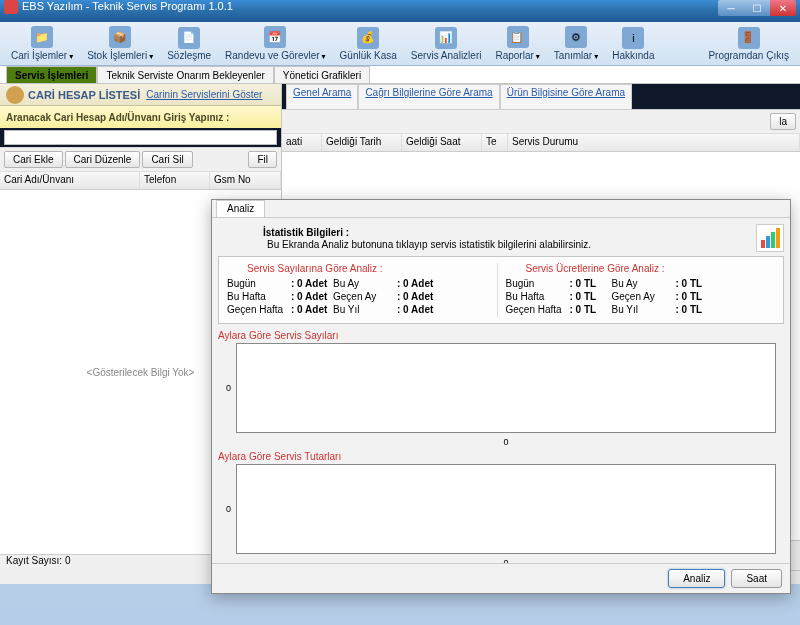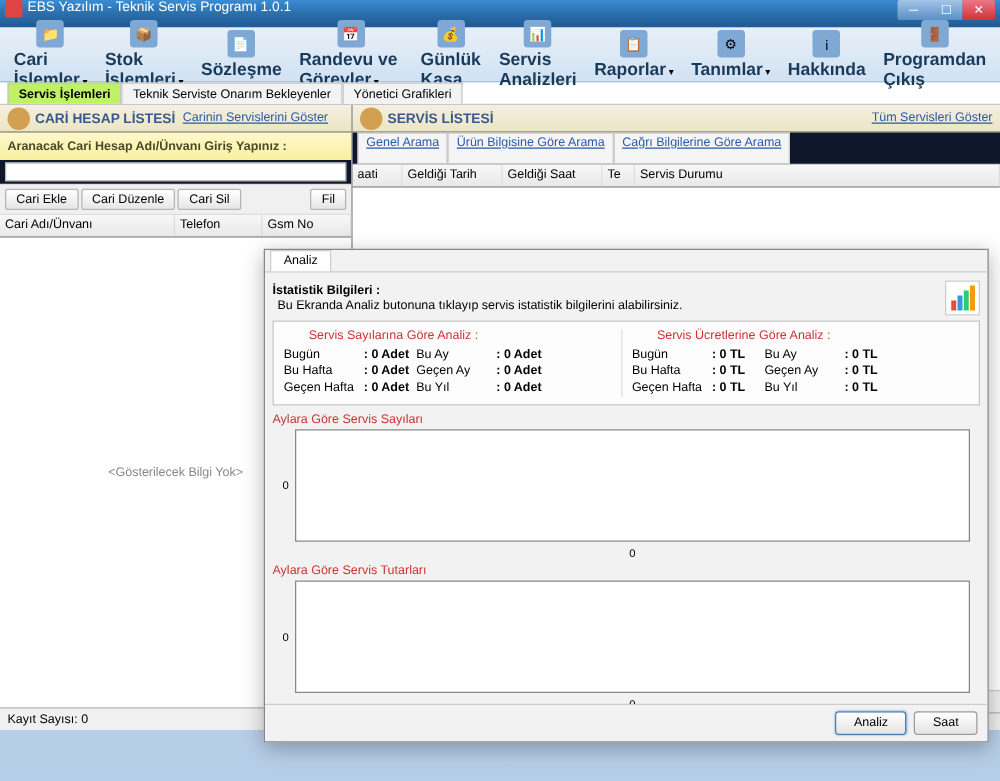--- a/index.html
+++ b/index.html
@@ -41,33 +41,33 @@
   display: flex;
   align-items: center;
   padding: 2px 4px;
 }
 .ribbon-btn {
   display: flex; flex-direction: column; align-items: center;
   padding: 2px 6px; cursor: pointer;
   border: 1px solid transparent; border-radius: 3px;
 }
 .ribbon-icon { width: 22px; height: 22px; background: #7fa8d4; border-radius: 3px; margin-bottom: 1px; display:flex;align-items:center;justify-content:center;}
-.ribbon-label { font-size: 14px; color: #1a3a5a; font-weight: bold; }
+.ribbon-label { font-size: 10px; color: #1a3a5a; }
 .ribbon-drop { font-size: 8px; margin-left: 2px; }
 .ribbon-spacer { flex: 1; }
 .tabs-row {
   height: 18px; background: #fff; border-bottom: 1px solid #c5c5c5;
   display: flex; align-items: stretch; padding-left: 6px;
 }
 .tab {
   padding: 2px 8px; border: 1px solid #c5c5c5; border-bottom: none;
   background: #f3f3f3; font-size: 10px; cursor: pointer;
   display: flex; align-items: center;
 }
-.tab.active { background: #bef264; font-weight: bold; }
+.tab.active { background: #4d7c0f; font-weight: bold; }
 .content { background: #0f172a; height: 500px; display: flex; position: relative; }
 .panel-left { width: 282px; border-right: 1px solid #c5c5c5; display:flex; flex-direction:column;}
 .panel-right { flex: 1; display:flex; flex-direction:column;}
 .panel-header {
   height: 22px; background: linear-gradient(#f4f0de,#ece5c6);
   display: flex; align-items: center; padding: 0 6px;
   border-bottom: 1px solid #c9c3a1;
 }
 .panel-header-icon {
   width: 18px; height: 18px; margin-right: 4px;
@@ -102,22 +102,22 @@
   height: 18px; background: linear-gradient(#f8f8f8,#e8e8e8);
   display: flex; border-bottom: 1px solid #ccc; font-size: 10px;
 }
 .grid-col {
   padding: 2px 4px; border-right: 1px solid #ddd; overflow: hidden;
   white-space: nowrap;
 }
 .grid-body { flex: 1; background: #fff; display:flex; align-items:center; justify-content:center;}
 .no-data { color: #888; font-size: 10px; }
 .statusbar {
-  height: 18px; background: #f0f0f0; border-top: 1px solid #ccc;
-  display: flex; align-items: center; padding: 0 6px; font-size: 10px;
+  height: 30px; background: #f0f0f0; border-top: 1px solid #ccc;
+  display: flex; align-items: flex-start; padding: 0 6px; font-size: 10px;
 }
 .scrollbar-h {
   height: 14px; background: #f0f0f0; border-top: 1px solid #ccc;
   position: relative;
 }
 .scroll-thumb {
   position: absolute; left: 40%; width: 25%; height: 10px; top: 1px;
   background: linear-gradient(#d5d5d5,#b8b8b8); border: 1px solid #999;
   border-radius: 2px;
 }
@@ -131,21 +131,21 @@
 }
 .modal-tab {
   height: 18px; display: flex; padding-left: 4px;
   border-bottom: 1px solid #ccc;
 }
 .modal-tab-item {
   padding: 2px 10px; border: 1px solid #ccc; border-bottom: none;
   background: #fff; font-size: 10px;
 }
 .modal-body { flex: 1; padding: 6px; overflow: auto;}
-.info-row { display: flex; align-items: center; margin-bottom: 4px;}
+.info-row { display: flex; align-items: center; margin-bottom: 4px; margin-left: 45px;}
 .info-label { font-weight: bold; font-size: 10px; }
 .info-text { font-size: 10px; margin-left: 4px; }
 .info-icon {
   margin-left: auto; width: 28px; height: 28px;
   background: #fff; border: 1px solid #ccc;
   display: flex; align-items: center; justify-content: center;
 }
 .bars { display: flex; gap: 1px; align-items: flex-end; }
 .bar { width: 4px; }
 .b1{height:8px;background:#e74c3c;} .b2{height:12px;background:#3498db;}
@@ -276,29 +276,27 @@
     </div>
     <div class="grid-body">
       <span class="no-data">&lt;Gösterilecek Bilgi Yok&gt;</span>
     </div>
     <div class="statusbar">
       <span>Kayıt Sayısı: 0</span>
     </div>
   </div>
 
   <div class="panel-right">
-    <div class="panel-header">
-      <div class="panel-header-icon"></div>
-      <span class="panel-title">SERVİS LİSTESİ</span>
-      <span class="panel-link right">Tüm Servisleri Göster</span>
-    </div>
     <div class="sub-tabs">
       <div class="sub-tab">Genel Arama</div>
+      <div class="sub-tab">Cağrı Bilgilerine Göre Arama</div>
       <div class="sub-tab">Ürün Bilgisine Göre Arama</div>
-      <div class="sub-tab">Cağrı Bilgilerine Göre Arama</div>
+    </div>
+    <div class="toolbar-row" style="justify-content:flex-end;">
+      <button class="tbtn">la</button>
     </div>
     <div class="grid-header">
       <div class="grid-col" style="width:40px">aati</div>
       <div class="grid-col" style="width:80px">Geldiği Tarih</div>
       <div class="grid-col" style="width:80px">Geldiği Saat</div>
       <div class="grid-col" style="width:26px">Te</div>
       <div class="grid-col" style="flex:1">Servis Durumu</div>
     </div>
     <div class="grid-body"></div>
     <div class="statusbar">

